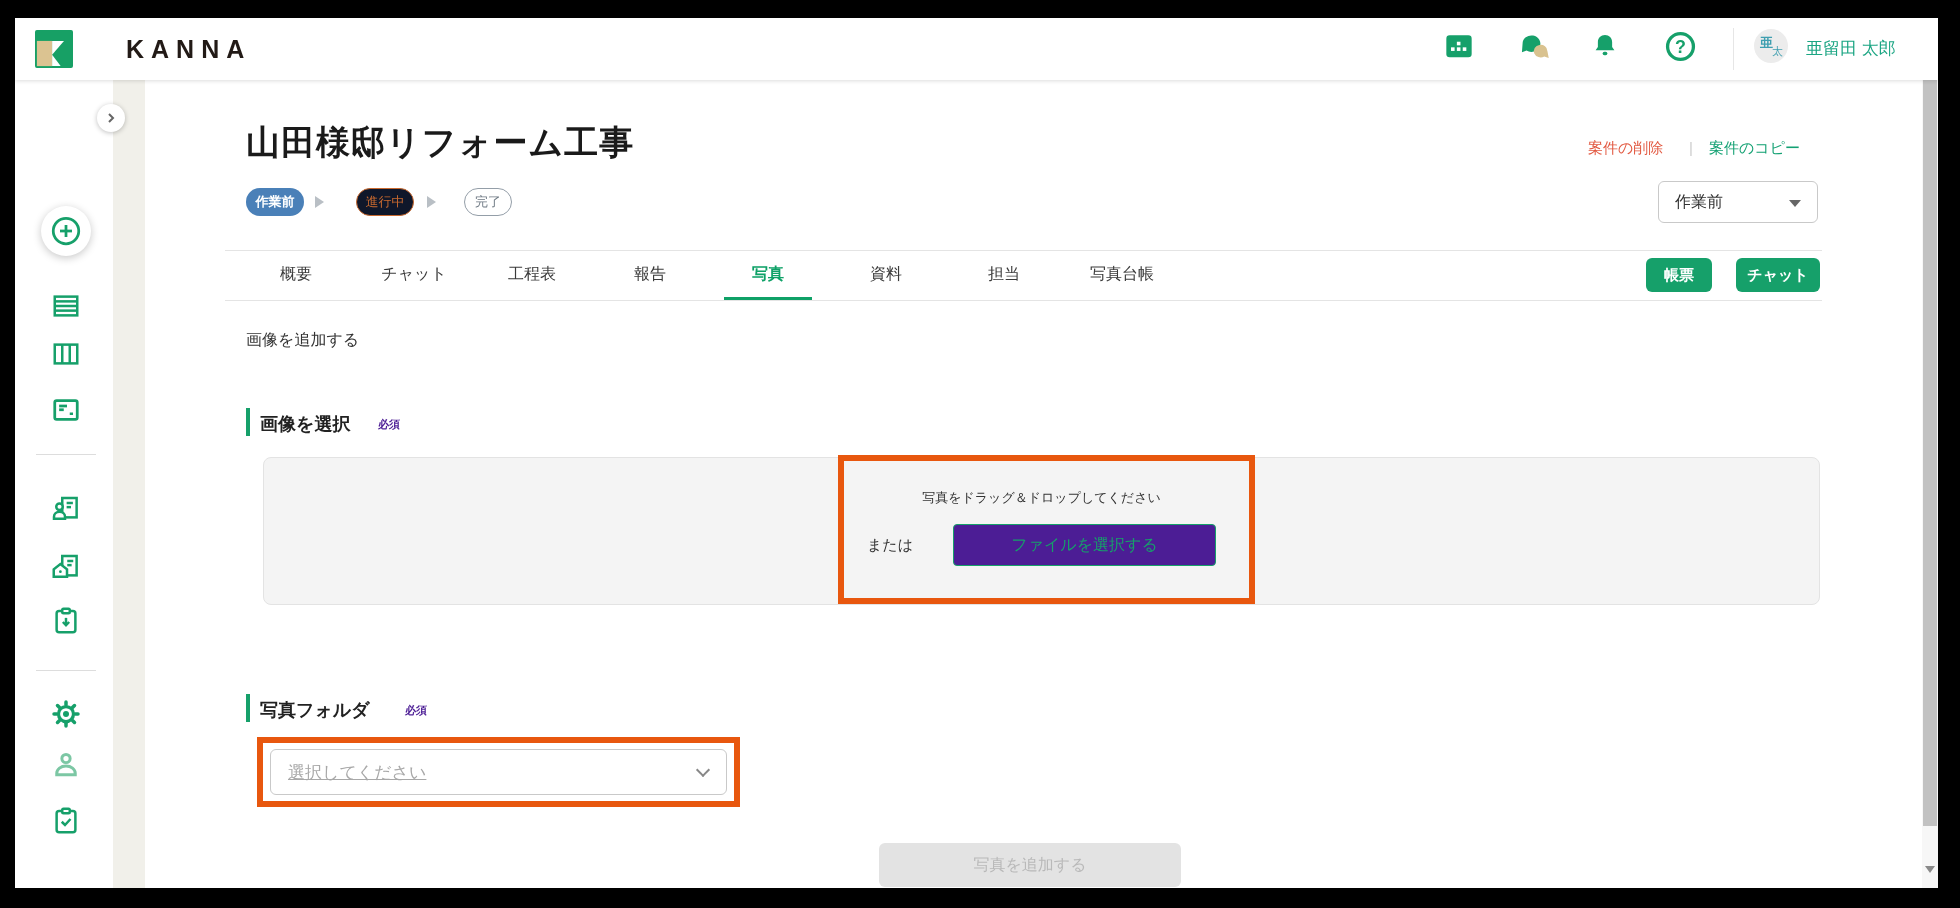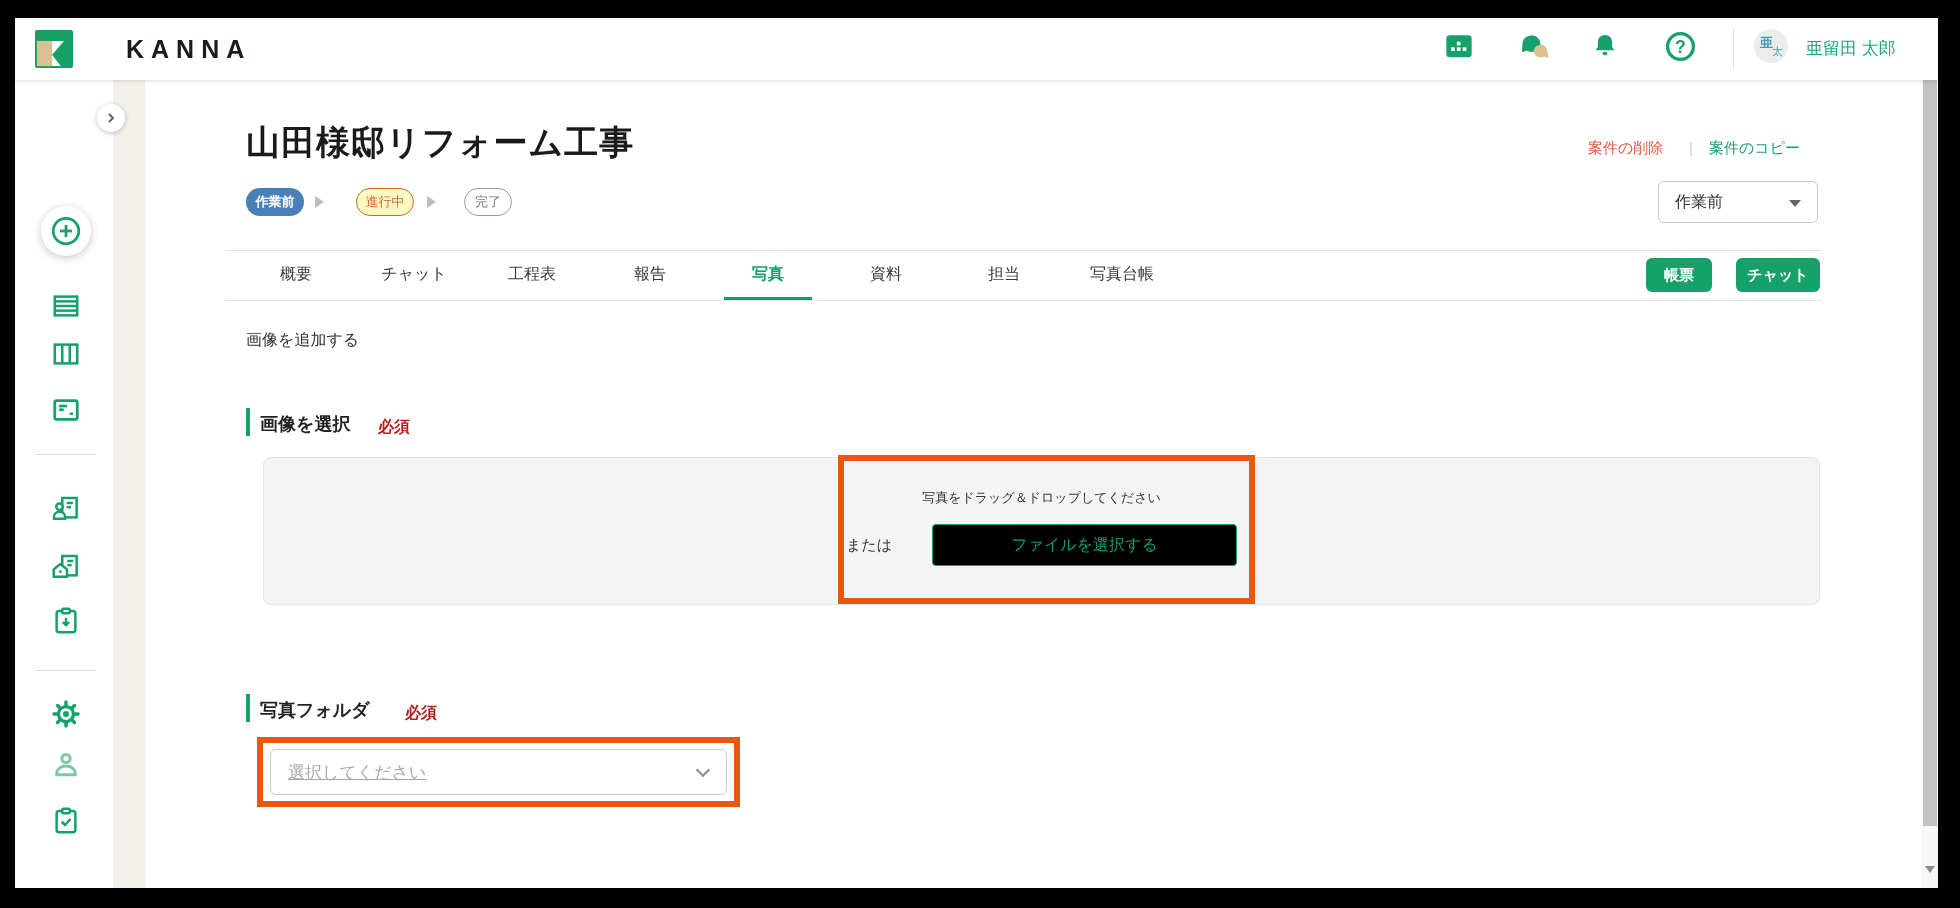--- a/index.html
+++ b/index.html
@@ -44,21 +44,21 @@
                    border-left:5px solid transparent; border-right:5px solid transparent; }
   .sb-up { top:10px; border-bottom:7px solid #8a8a8a; }
   .sb-dn { top:848px; border-top:7px solid #8a8a8a; }
 
   
   .title { position:absolute; left:231px; top:102px; font-size:34px; font-weight:bold;
            color:#1a1a1a; letter-spacing:1px; }
   .step { position:absolute; top:170px; height:28px; border-radius:14px; font-size:13px;
           display:flex; align-items:center; justify-content:center; }
   .step.cur { background:#4a80b8; color:#fff; font-weight:bold; }
-  .step.org { background:#fef9c3; border:1px solid #c8692f; color:#c8692f; }
+  .step.org { background:#0f172a; border:1px solid #c8692f; color:#c8692f; }
   .step.gry { background:#fff; border:1px solid #949ea8; color:#6f7a84; }
   .step-arr { position:absolute; top:178px; width:0; height:0; border-top:6px solid transparent;
               border-bottom:6px solid transparent; border-left:9px solid #b9bfc5; }
   .lnk { position:absolute; top:121px; font-size:15px; cursor:pointer; background:none; border:none; }
   .lnk.red { color:#e25840; }  .lnk.grn { color:#13a173; }
   .lnk-pipe { position:absolute; top:121px; color:#ccc; font-size:15px; }
   .sel { position:absolute; background:#fff; border:1px solid #c9c9c9; border-radius:6px;
          cursor:pointer; }
   .sel-status { left:1643px; top:163px; width:160px; height:42px; }
   .sel-status .v { position:absolute; left:16px; top:10px; font-size:16px; color:#333; }
@@ -70,29 +70,29 @@
   .tab { width:118px; text-align:center; font-size:16px; color:#3a3a3a; line-height:48px;
          cursor:pointer; background:none; border:none; }
   .tab.active { color:#0ea167; font-weight:bold; }
   .tab-underline { position:absolute; left:709px; top:279px; width:88px; height:3px; background:#0ea167; }
   .gbtn { position:absolute; top:240px; height:34px; background:#16a06a; color:#fff; border:none;
           border-radius:6px; font-size:15px; font-weight:bold; cursor:pointer; }
   .heading { position:absolute; left:231px; top:312px; font-size:16px; color:#333; }
 
   .sec-bar { position:absolute; left:231px; width:4px; height:28px; background:#16a06a; }
   .sec-lbl { position:absolute; left:245px; font-size:18px; font-weight:bold; color:#222; }
-  .req { position:absolute; font-size:16px; font-weight:bold; color:#b91c1c;text-align:center; }
+  .req { position:absolute; font-size:11px; font-weight:bold; color:#4c1d95;text-align:center; }
 
   .dropzone { position:absolute; left:248px; top:439px; width:1557px; height:148px;
               background:#f4f4f4; border:1px solid #e3e3e3; border-radius:8px;
               display:flex; flex-direction:column; align-items:center; }
   .dz-title { margin-top:31px; font-size:13px; font-weight:normal; color:#333; }
   .dz-row { margin-top:17px; display:flex; align-items:center; gap:40px; }
   .dz-or { font-size:15px; color:#333; }
-  .file-btn { width:305px; height:42px; background:#000000; border:1px solid #16a06a; border-radius:4px;
+  .file-btn { width:263px; height:42px; background:#4c1d95; border:1px solid #16a06a; border-radius:4px;
               color:#16a06a; font-size:16px; cursor:pointer; }
   .obox { position:absolute; border:6px solid #e8570e; z-index:5; pointer-events:none; }
   .obox1 { left:823px; top:437px; width:417px; height:149px; }
   .obox2 { left:242px; top:719px; width:483px; height:70px; }
 
   .sel-folder { left:255px; top:731px; width:457px; height:46px; }
   .sel-folder .ph { position:absolute; left:17px; top:11px; font-size:17px; color:#a8a8a8;text-decoration:underline; }
   .chev { position:absolute; right:18px; top:15px; width:10px; height:10px;
           border-right:2px solid #888; border-bottom:2px solid #888; transform:rotate(45deg); }
 
@@ -298,20 +298,21 @@
     <div class="sec-bar" style="top:676px;"></div>
     <div class="sec-lbl" style="top:680px;">写真フォルダ</div>
     <div class="req" style="left:390px;top:685px;">必須</div>
 
     <div class="sel sel-folder">
       <span class="ph">選択してください</span>
       <span class="chev"></span>
     </div>
     <div class="obox obox2"></div>
 
+    <button class="submit" disabled="">写真を追加する</button>
 
     <div class="sb-track"></div>
     <div class="sb-up"></div>
     <div class="sb-thumb"></div>
     <div class="sb-dn"></div>
 
   </div>
 </div>
 
 </body></html>

